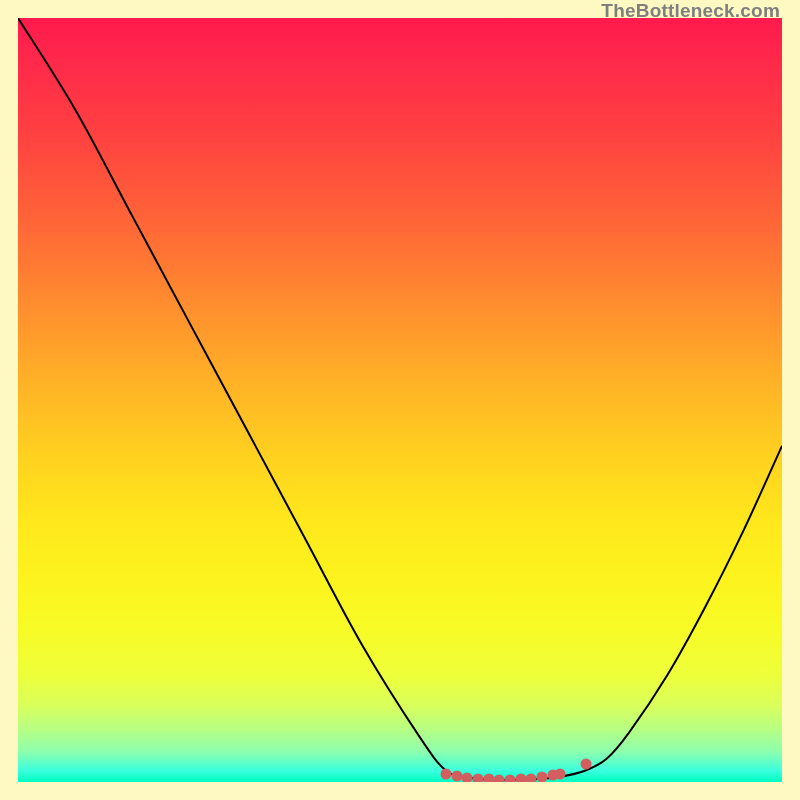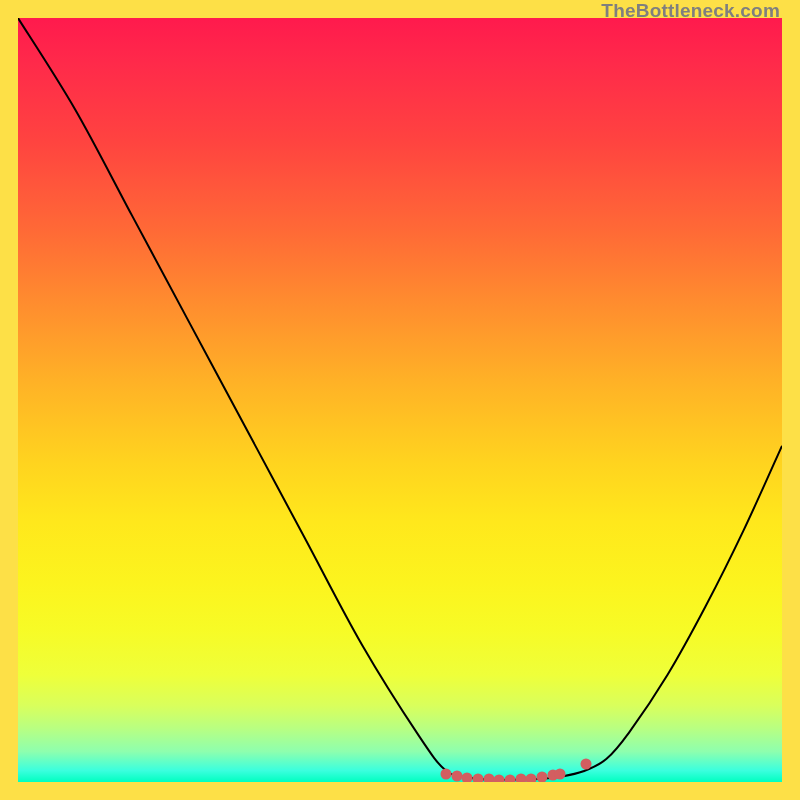--- a/index.html
+++ b/index.html
@@ -1,21 +1,21 @@
 <!DOCTYPE html>
 <html><head>
 <meta charset="utf-8">
 <style>
   * { margin: 0; padding: 0; box-sizing: border-box; }
   html, body { width: 800px; height: 800px; overflow: hidden; background: #000; }
   .frame {
     position: relative;
     width: 800px;
     height: 800px;
-    background: #fde047;
+    background: #fef9c3;
   }
   .plot-area {
     position: absolute;
     left: 18px;
     top: 18px;
     width: 764px;
     height: 764px;
     overflow: hidden;
   }
   .gradient-bg {

